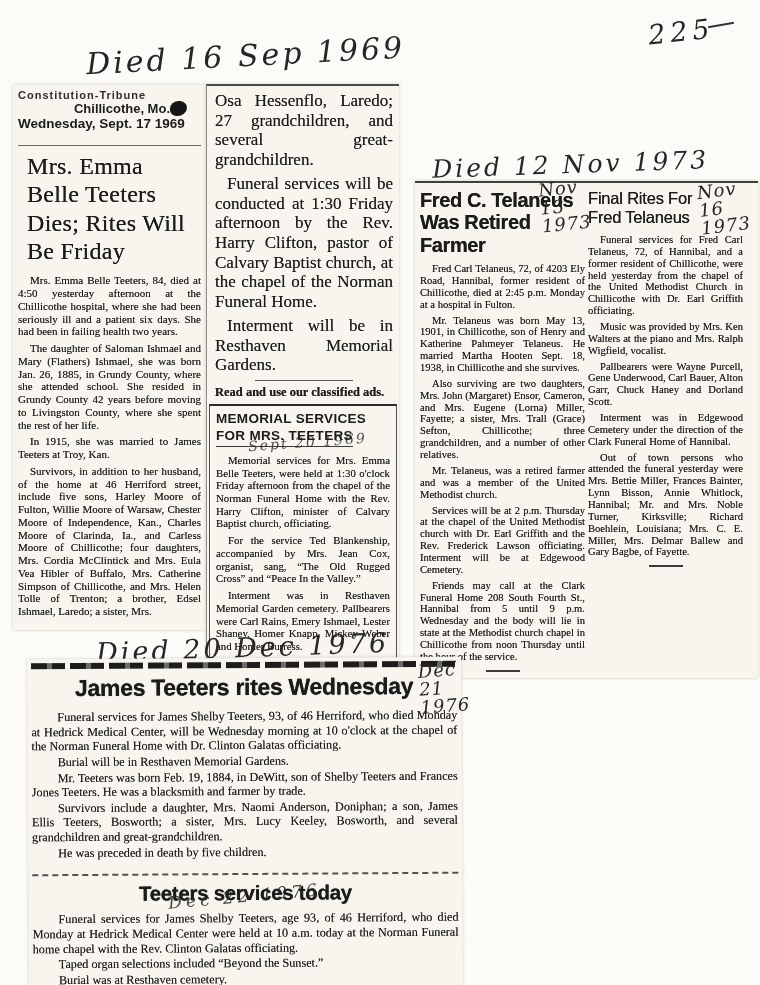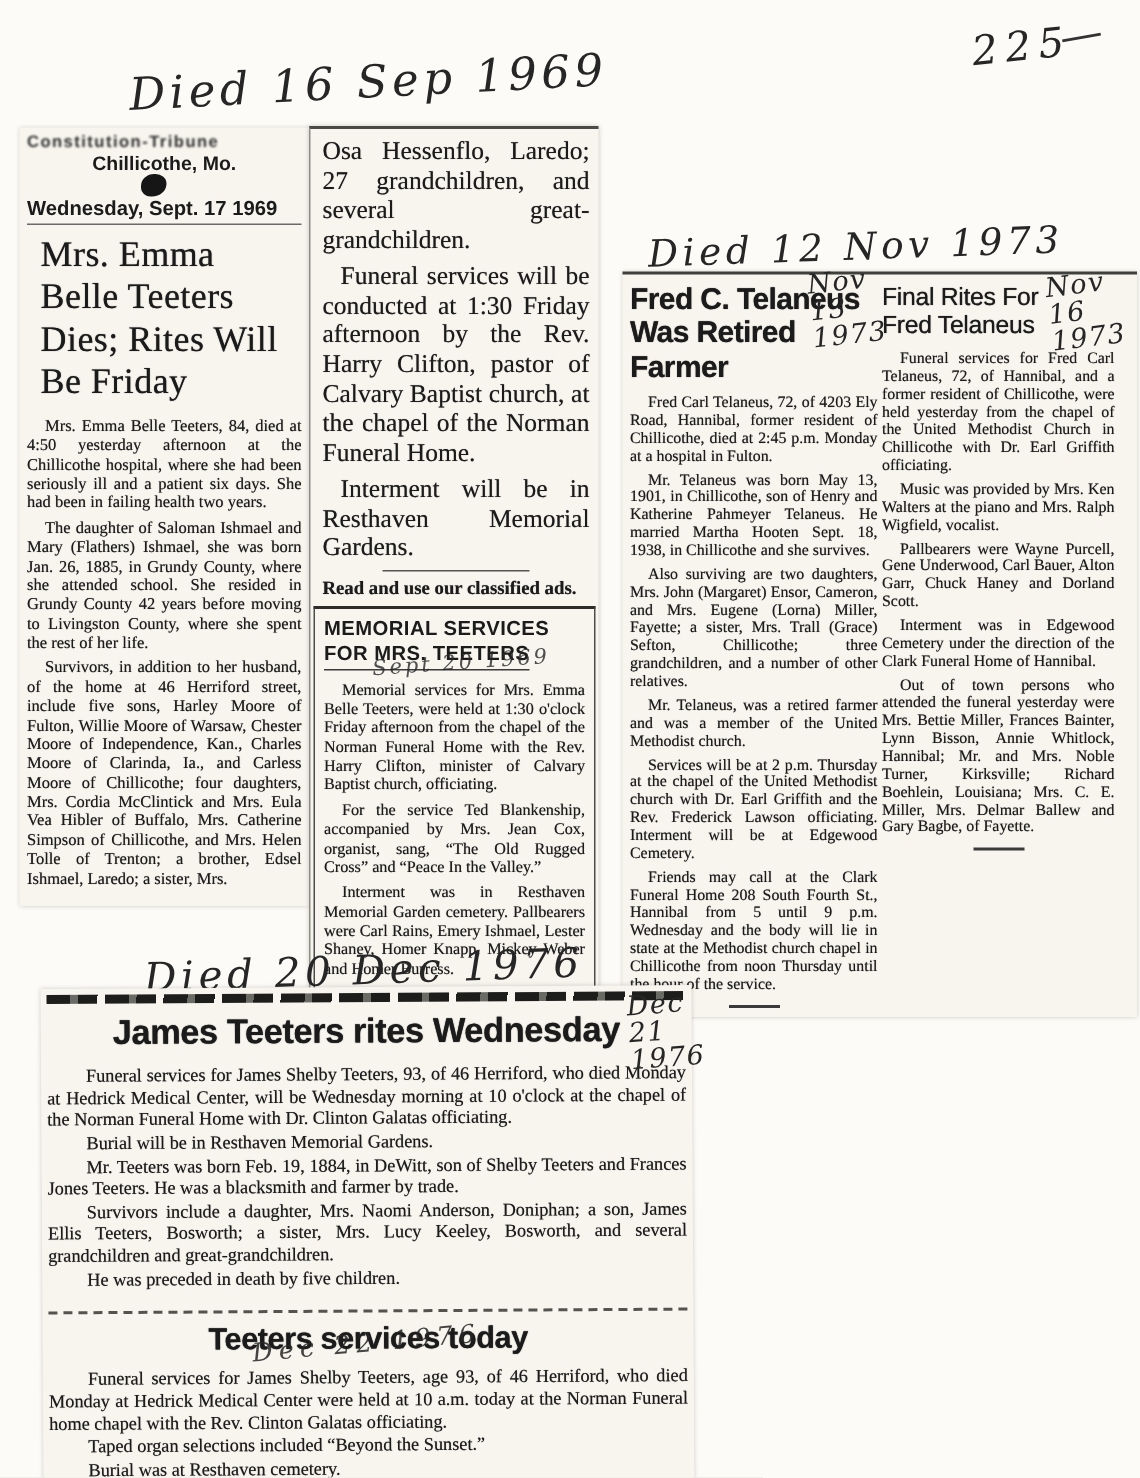--- a/index.html
+++ b/index.html
@@ -24,26 +24,26 @@
   .np-body{text-align:justify;text-shadow:0 0 .5px rgba(25,25,25,.65);}
   .np-body p{margin:0 0 4px;text-indent:12px;}
   .np-body p.no-indent{text-indent:0;}
   .clip{position:absolute;background:#f7f5ee;box-shadow:0 0 3px rgba(60,60,55,.25);}
   .rule-short{border:none;border-top:1px solid #555;width:55%;margin:5px auto 4px;}
   .end-dash{width:34px;border-top:2px solid #3a3a3a;margin:7px auto 0;}
   
   .emma-col1{left:13px;top:85px;width:193px;padding:4px 5px 8px;box-sizing:border-box;}
   .mast-paper{font-family:"Liberation Sans",sans-serif;font-weight:bold;font-size:11px;
     letter-spacing:1px;color:#2e2e2e;filter:blur(.7px);white-space:nowrap;overflow:hidden;}
-  .mast-city-row{display:flex;align-items:center;justify-content:flex-end;flex-direction:column;}
+  .mast-city-row{display:flex;align-items:center;justify-content:flex-end;}
   .mast-city{font-family:"Liberation Sans",sans-serif;font-weight:bold;font-size:13px;filter:blur(.3px);}
   .ink-blob{display:inline-block;width:17px;height:15px;background:#161616;
     border-radius:55% 45% 60% 40%;margin-right:14px;}
   .mast-date{font-family:"Liberation Sans",sans-serif;font-weight:bold;font-size:13.5px;
-    border-bottom:1.5px solid #6a6a6a;padding-bottom:3px;margin-bottom:6px;}
+    border-bottom:1.5px solid #6a6a6a;padding-bottom:14px;margin-bottom:6px;}
   .emma-headline{font-size:24px;line-height:1.18;font-weight:normal;margin:2px 0 9px;
     padding-left:9px;letter-spacing:.3px;text-shadow:0 0 .6px rgba(15,15,15,.8);}
   .emma-col1 .np-body{font-size:11px;line-height:1.16;}
   .emma-col2{left:206px;top:84px;width:193px;padding:5px 6px 6px 8px;box-sizing:border-box;
     border-left:1px solid #8f8d86;border-top:2px solid #4a4a46;}
   .emma-col2 .np-body{font-size:17px;line-height:1.16;}
   .classified{font-weight:bold;font-size:12.5px;margin:2px 0 3px;text-shadow:0 0 .5px rgba(20,20,20,.7);}
   
   .memorial-box{position:relative;border:1.5px solid #4c4c48;border-bottom:none;
     border-top:2.5px solid #2c2c2a;margin:4px -4px 0 -6px;padding:5px 6px 8px;}
@@ -95,20 +95,21 @@
       <div class="mast-city-row">
         <span class="mast-city">Chillicothe, Mo.</span>
         <span class="ink-blob"></span>
       </div>
       <div class="mast-date">Wednesday, Sept. 17 1969</div>
     </div>
     <h1 class="emma-headline">Mrs. Emma Belle Teeters Dies; Rites Will Be Friday</h1>
     <div class="np-body">
       <p>Mrs. Emma Belle Teeters, 84, died at 4:50 yesterday afternoon at the Chillicothe hospital, where she had been seriously ill and a patient six days. She had been in failing health two years.</p>
       <p>The daughter of Saloman Ishmael and Mary (Flathers) Ishmael, she was born Jan. 26, 1885, in Grundy County, where she attended school. She resided in Grundy County 42 years before moving to Livingston County, where she spent the rest of her life.</p>
+      <p>In 1915, she was married to James Teeters at Troy, Kan.</p>
       <p>Survivors, in addition to her husband, of the home at 46 Herriford street, include five sons, Harley Moore of Fulton, Willie Moore of Warsaw, Chester Moore of Independence, Kan., Charles Moore of Clarinda, Ia., and Carless Moore of Chillicothe; four daughters, Mrs. Cordia McClintick and Mrs. Eula Vea Hibler of Buffalo, Mrs. Catherine Simpson of Chillicothe, and Mrs. Helen Tolle of Trenton; a brother, Edsel Ishmael, Laredo; a sister, Mrs.</p>
     </div>
   </div>
 
   <div class="clip emma-col2">
     <div class="np-body">
       <p class="no-indent">Osa Hessenflo, Laredo; 27 grandchildren, and several great-grandchildren.</p>
       <p>Funeral services will be conducted at 1:30 Friday afternoon by the Rev. Harry Clifton, pastor of Calvary Baptist church, at the chapel of the Norman Funeral Home.</p>
       <p>Interment will be in Resthaven Memorial Gardens.</p>
     </div>

